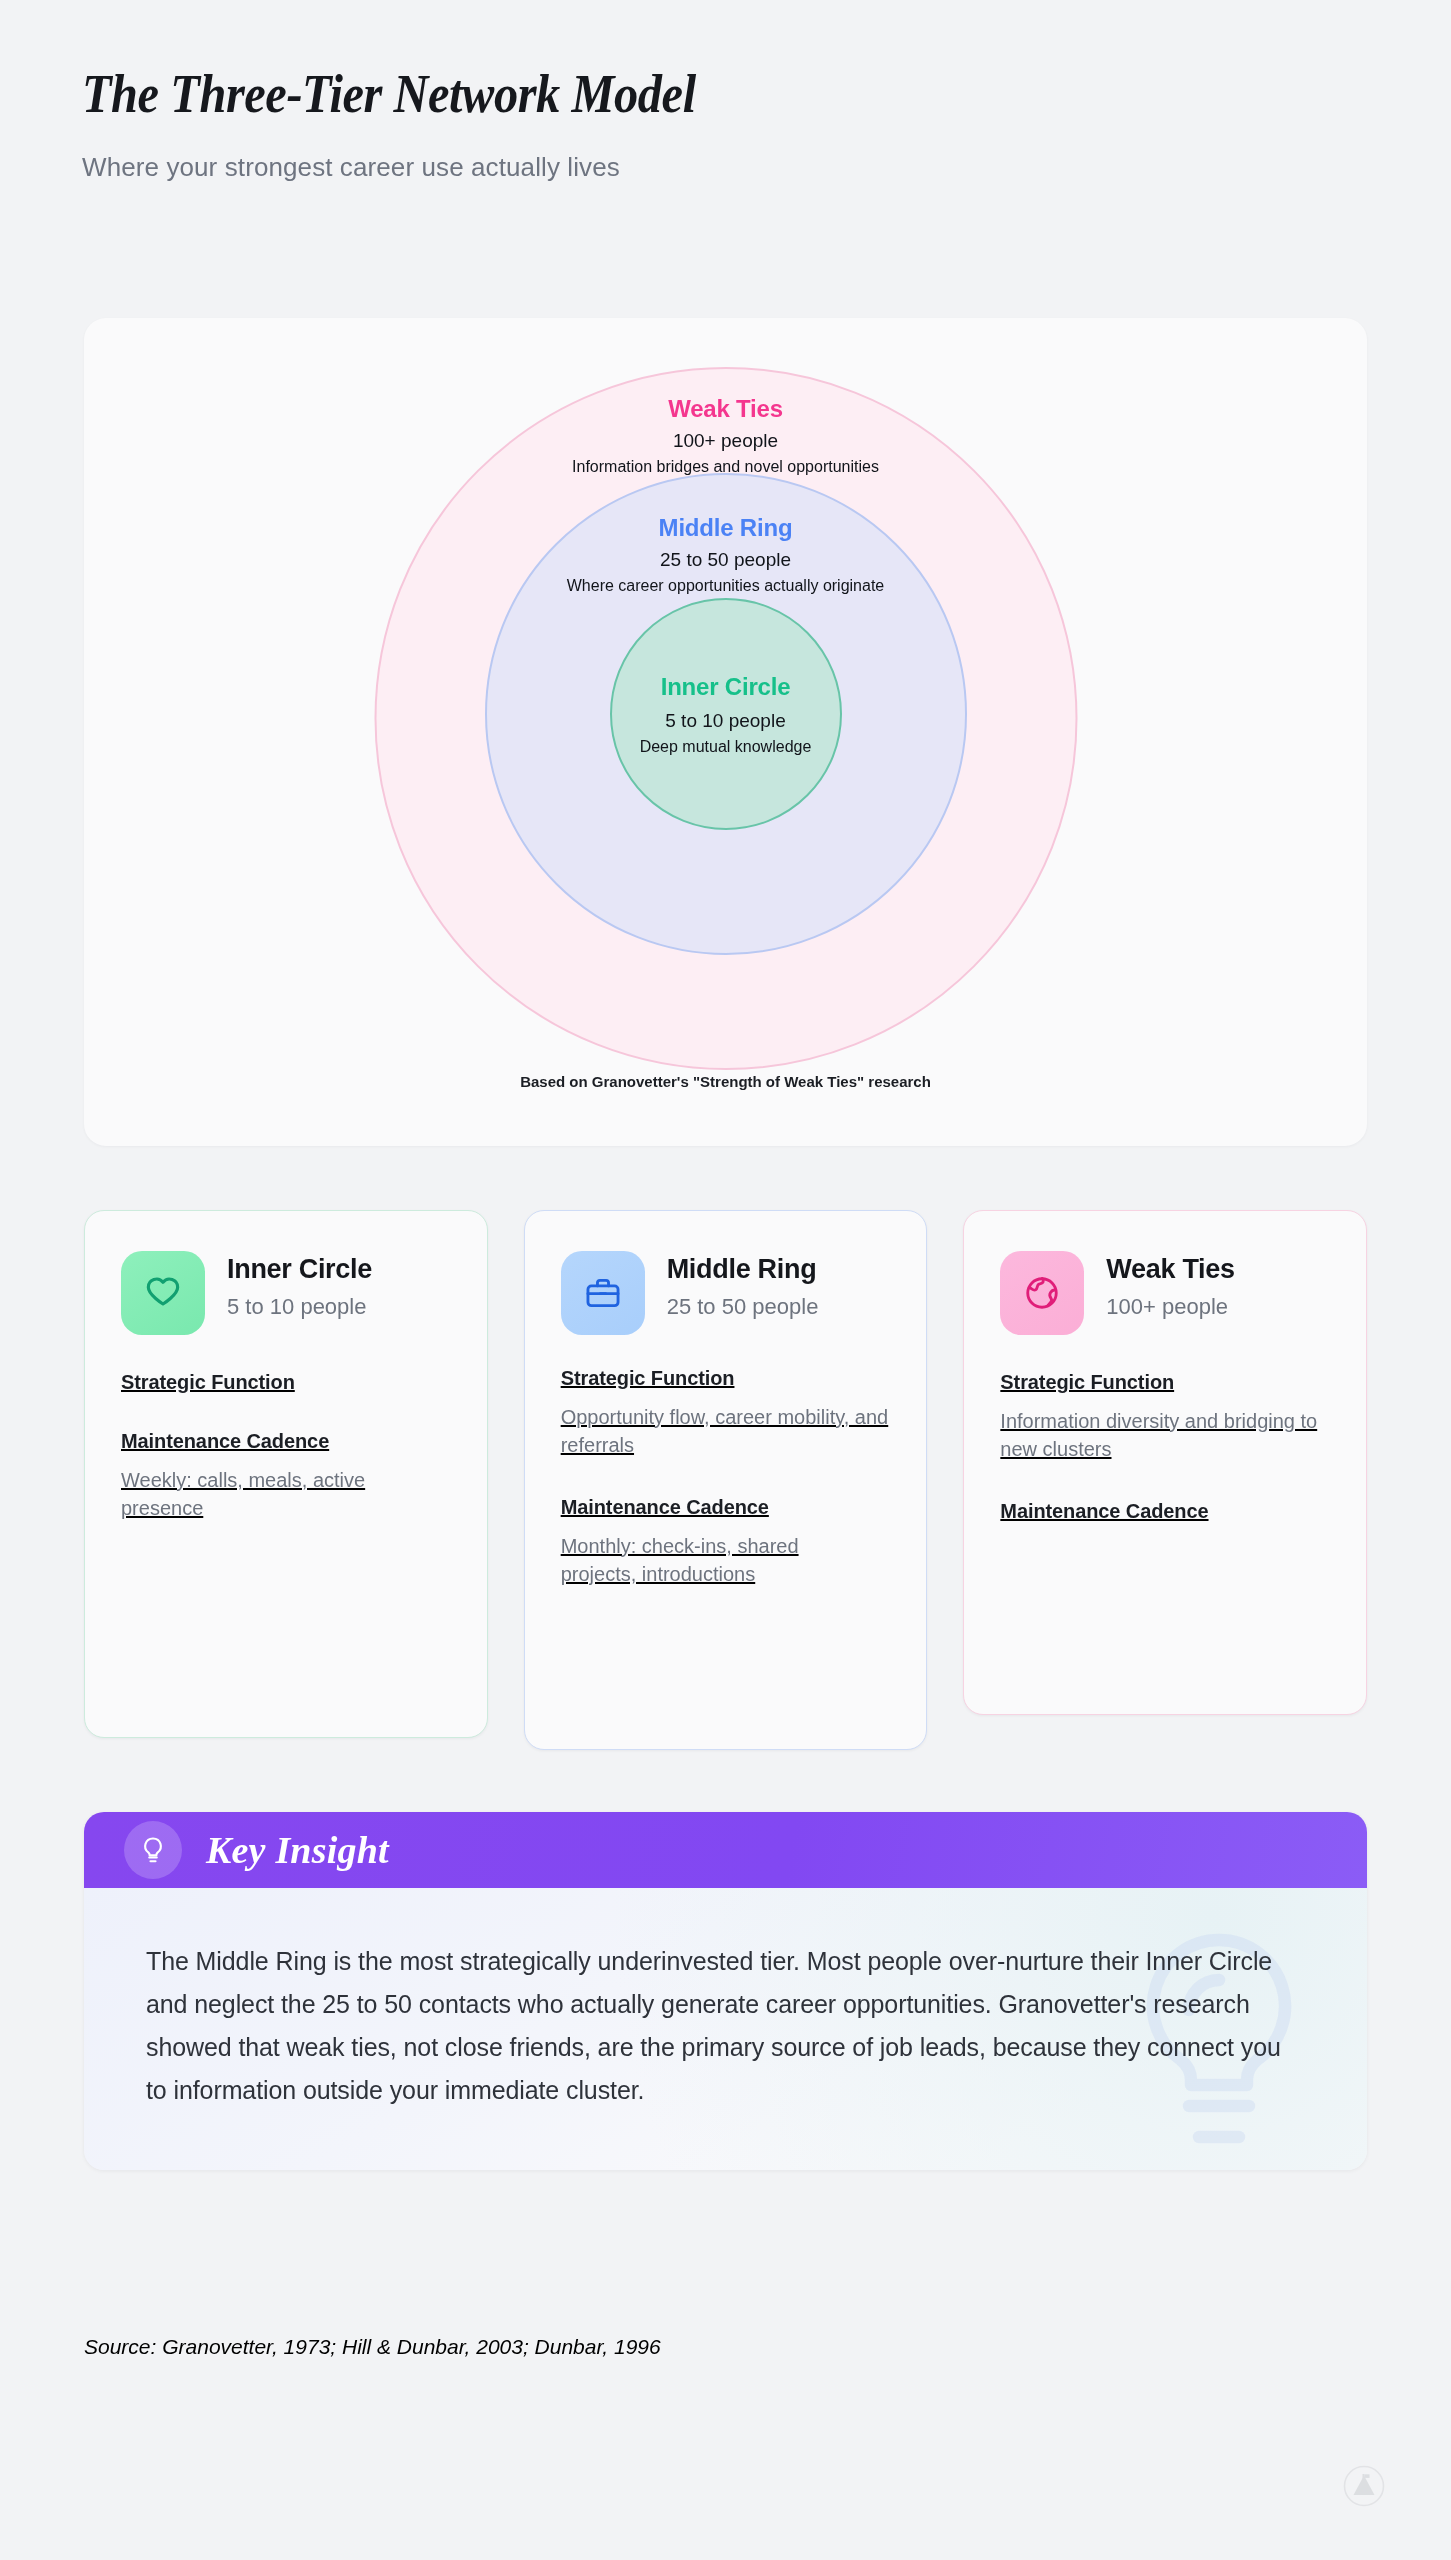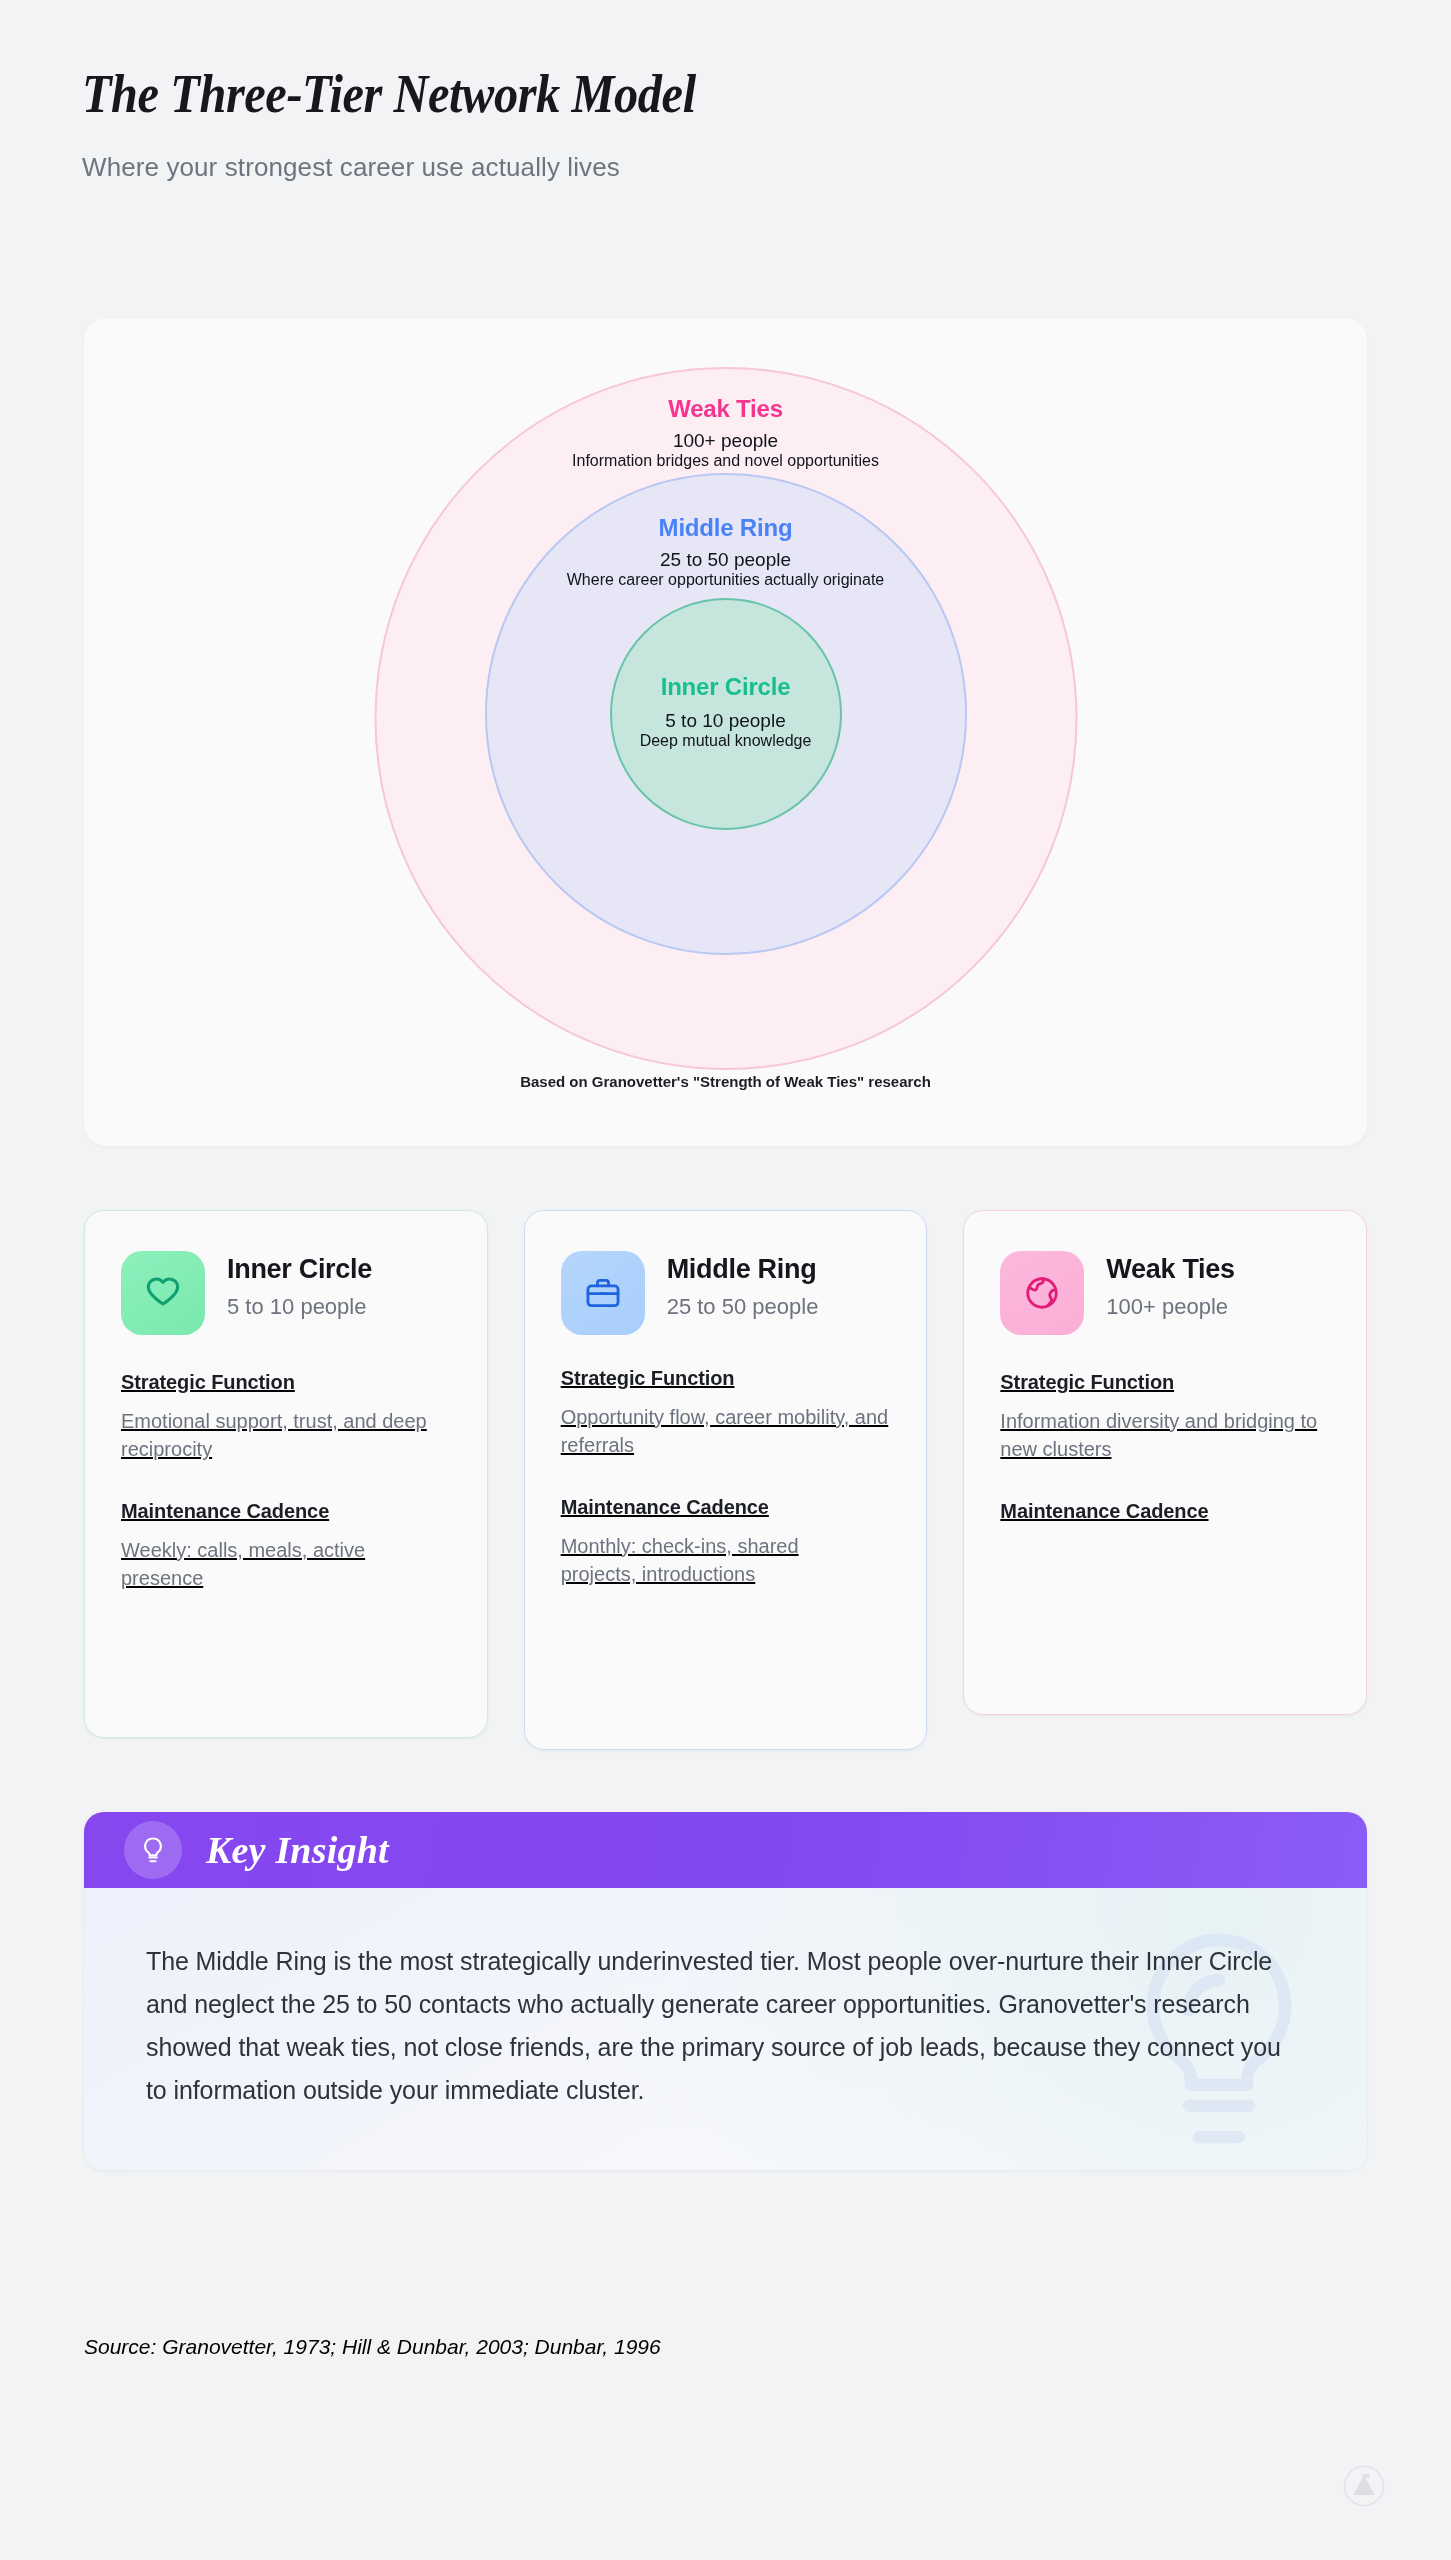--- a/index.html
+++ b/index.html
@@ -88,21 +88,21 @@
     text-align: center;
     width: 760px;
   }
   .ring-label .lbl-title {
     font-size: 24px; font-weight: bold; letter-spacing: -0.2px;
   }
   .ring-label .lbl-count {
     font-size: 19px; color: #11141a; margin-top: 7px; font-weight: 400;
   }
   .ring-label .lbl-desc {
-    font-size: 16px; color: #11141a; font-weight: 400;
+    font-size: 16px; color: #11141a; margin-top: 6px; font-weight: 400;
   }
 
   .lbl-weak  { top: 77px;  }
   .lbl-mid   { top: 196px; }
   .lbl-inner { top: 355px; }
   .lbl-inner .lbl-count { margin-top: 9px; }
 
   .diagram-note {
     position: absolute;
     left: 0; right: 0;
@@ -289,21 +289,20 @@
             <path d="M20.8 8.6c0 4.6-8.8 10-8.8 10s-8.8-5.4-8.8-10a4.9 4.9 0 0 1 8.8-3 4.9 4.9 0 0 1 8.8 3z"></path>
           </svg>
         </div>
         <div class="card-headtext">
           <div class="card-title">Inner Circle</div>
           <div class="card-count">5 to 10 people</div>
         </div>
       </div>
       <div class="card-section">
         <div class="sec-label">Strategic Function</div>
-        <div class="sec-text">Emotional support, trust, and deep reciprocity</div>
       </div>
       <div class="card-section">
         <div class="sec-label">Maintenance Cadence</div>
         <div class="sec-text">Weekly: calls, meals, active presence</div>
       </div>
     </div>
 
     <div class="card blue">
       <div class="card-head">
         <div class="card-icon icon-blue">

